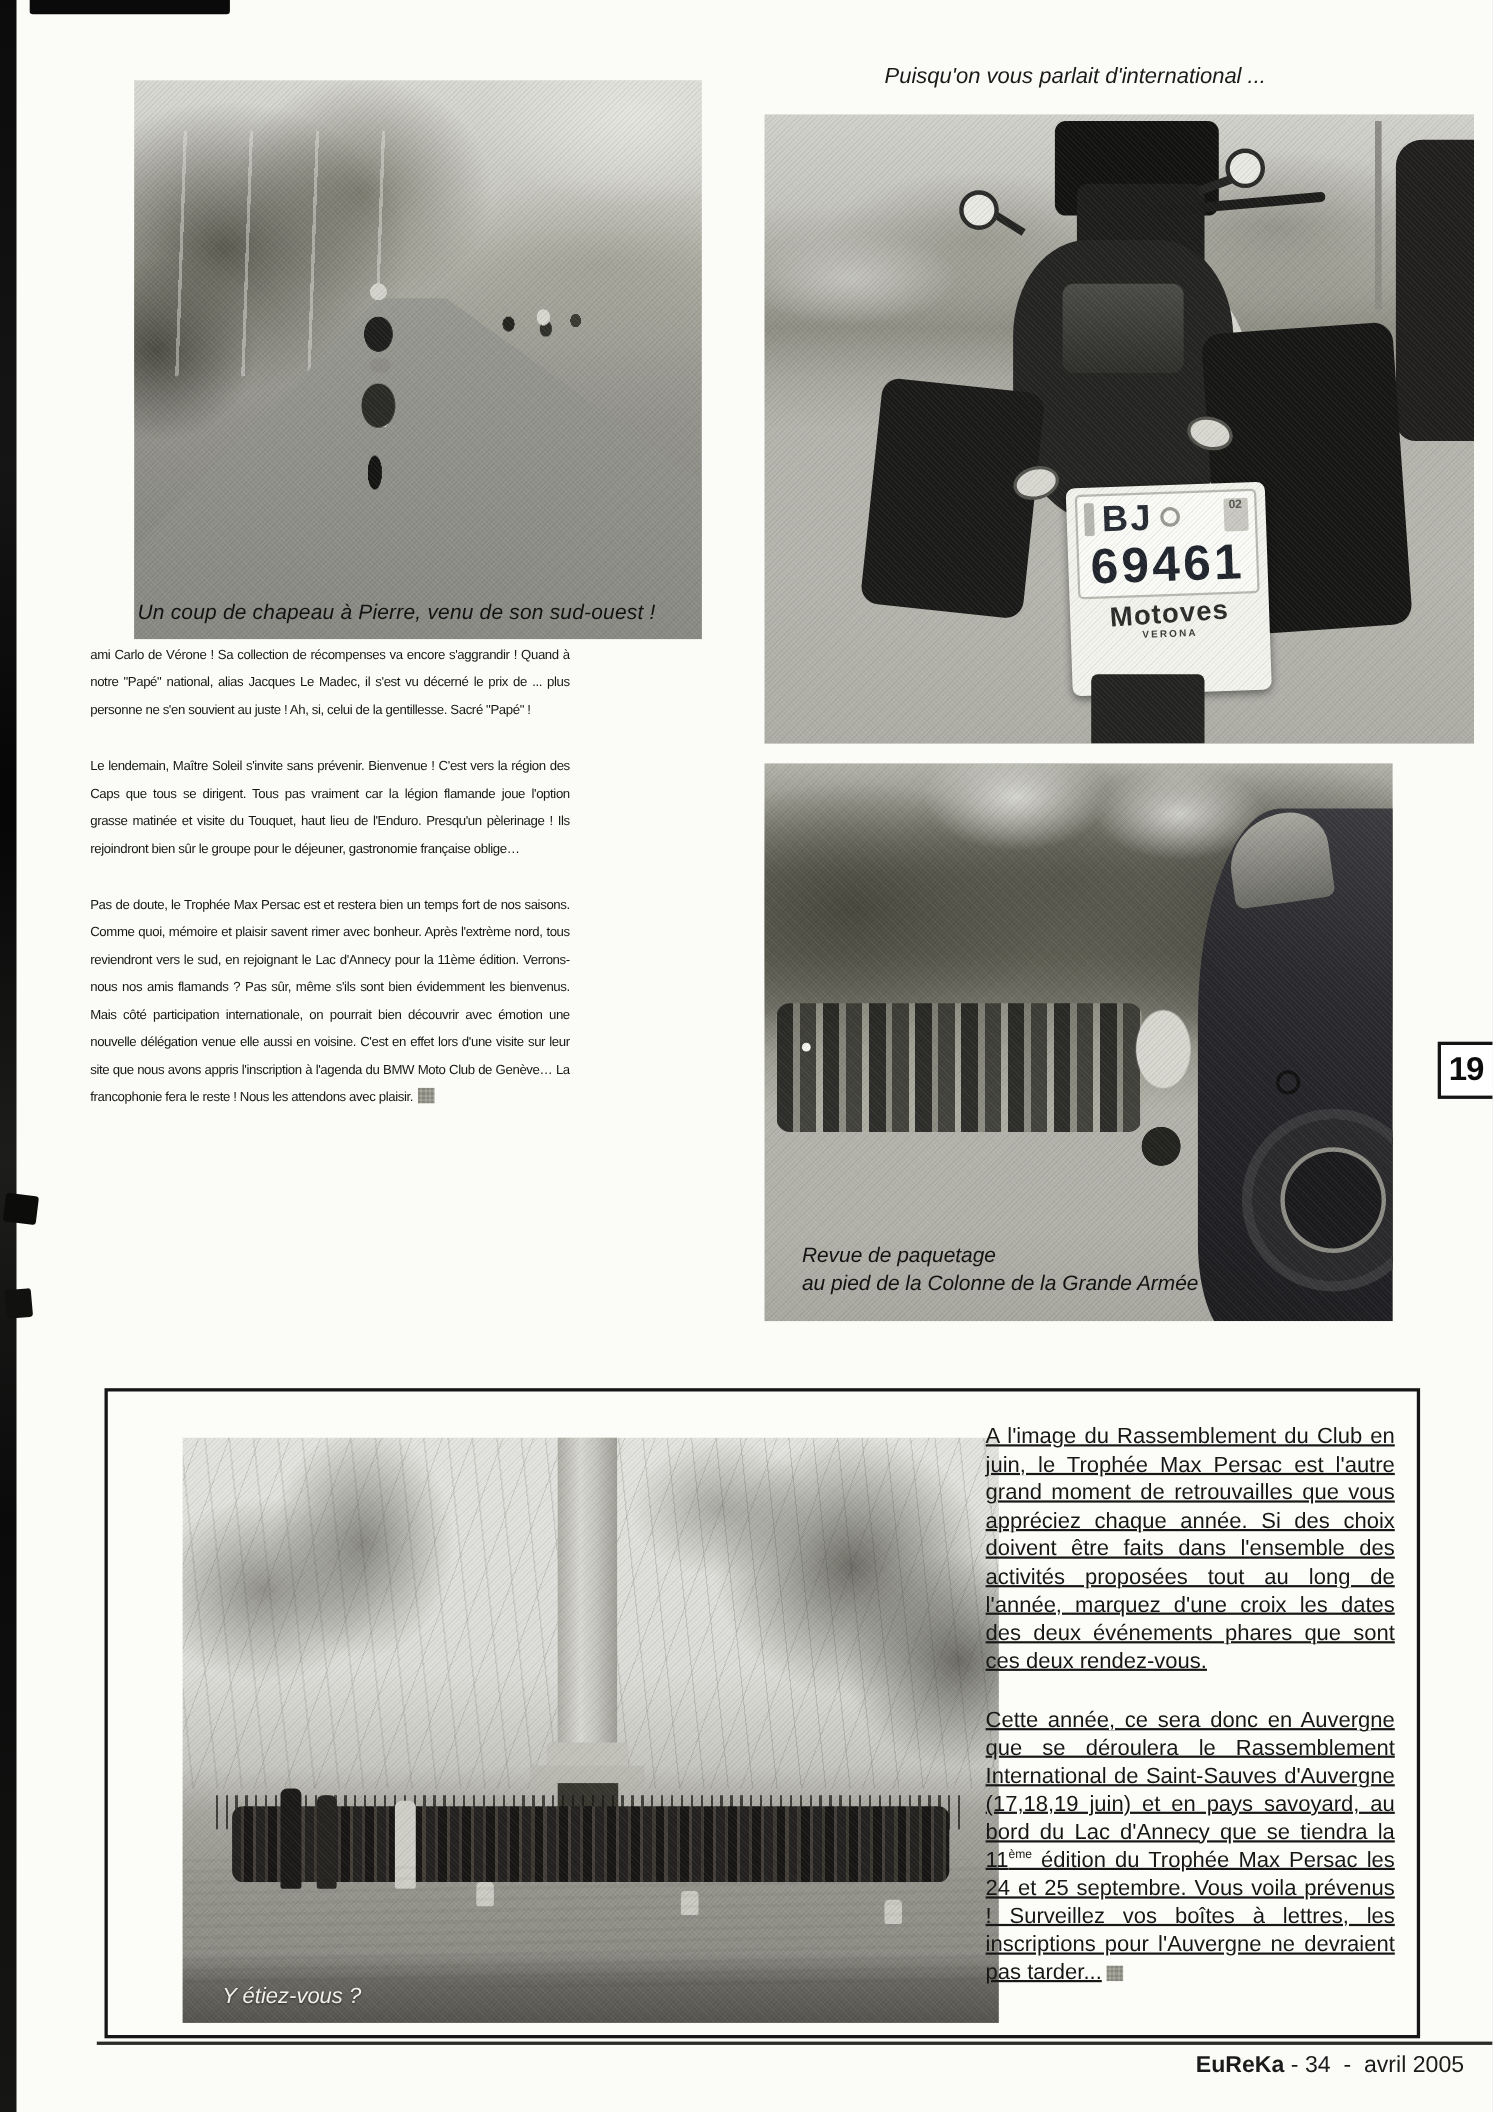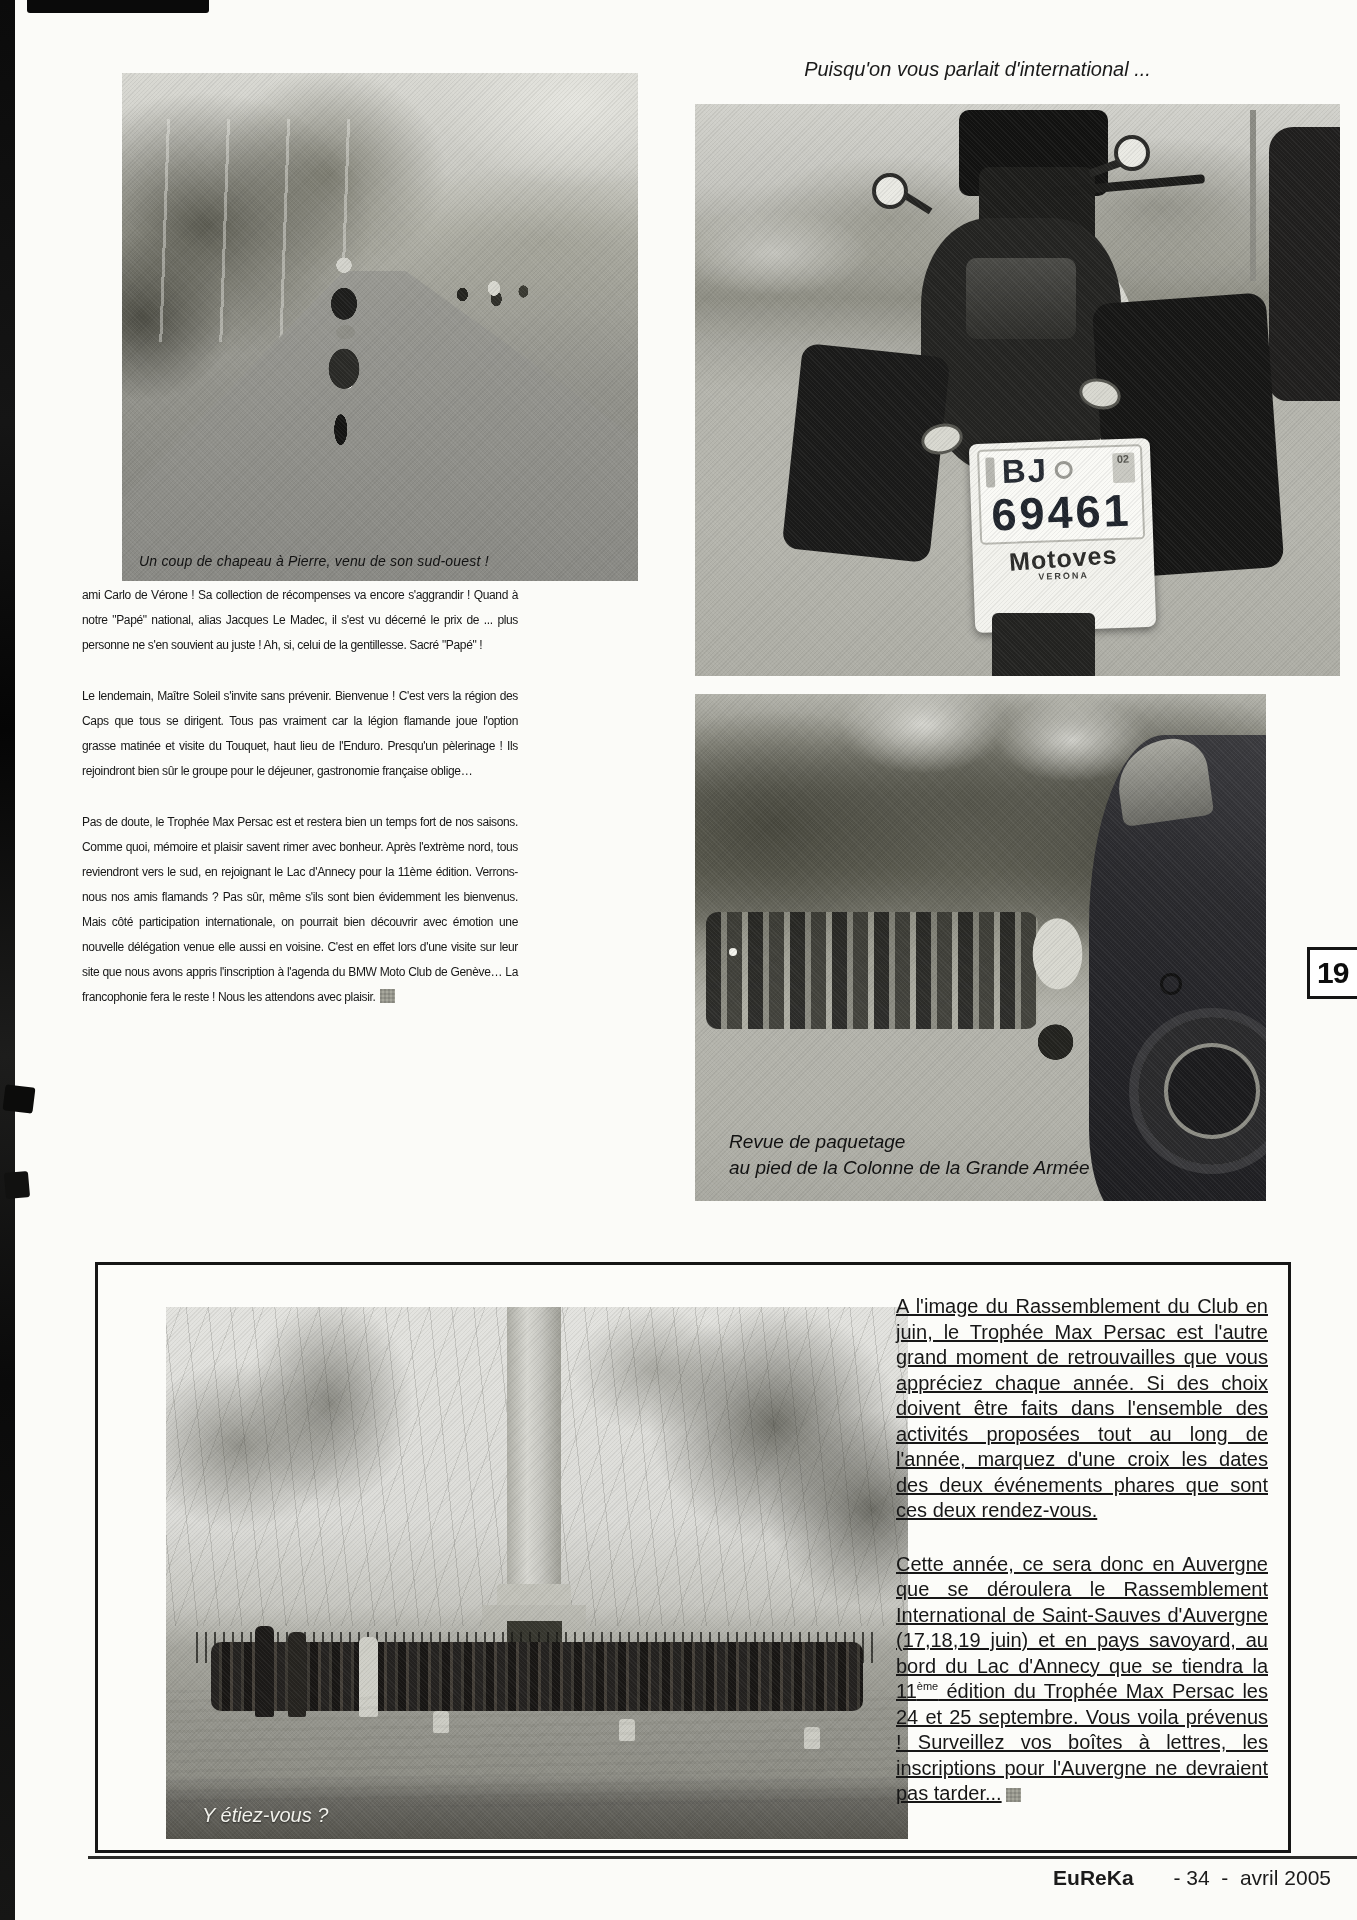--- a/index.html
+++ b/index.html
@@ -45,21 +45,21 @@
       radial-gradient(26px 34px at 50% 58%,#2a2a27 58%,transparent 60%),
       radial-gradient(16px 12px at 52% 40%,#8e8e87 58%,transparent 60%),
       radial-gradient(11px 26px at 46% 88%,#141413 58%,transparent 60%),
       radial-gradient(6px 6px at 56% 66%,#f0f0ea 58%,transparent 60%);}
   .far-riders{position:absolute;left:62%;top:37%;width:22%;height:12%;
     background:
       radial-gradient(9px 11px at 18% 55%,#24241f 60%,transparent 62%),
       radial-gradient(10px 12px at 46% 45%,#d8d8d0 60%,transparent 62%),
       radial-gradient(9px 12px at 48% 62%,#30302a 60%,transparent 62%),
       radial-gradient(8px 10px at 72% 50%,#3a3a32 60%,transparent 62%);}
-  .cap-road{left:17px;right:10px;bottom:12px;font-size:14px;letter-spacing:.2px;}
+  .cap-road{left:3px;right:10px;bottom:12px;font-size:19px;letter-spacing:.2px;}
 
   
   .kicker{position:absolute;left:655px;top:58px;width:645px;text-align:center;
     font-style:italic;font-size:20px;color:#1a1a1a;}
 
   
   .photo-bike{left:655px;top:88px;width:645px;height:572px;
     background:
       radial-gradient(140px 60px at 12% 26%,rgba(200,200,194,.9),transparent 70%),
       radial-gradient(200px 90px at 30% 20%,rgba(150,150,140,.8),transparent 70%),
@@ -174,21 +174,21 @@
   .friends-text{position:absolute;left:798px;top:14px;width:372px;}
   .friends-text h2{margin:0;font-size:31px;font-weight:normal;text-align:right;letter-spacing:.5px;color:#111;}
   .friends-text p{margin:15px 0 0;font-size:20px;line-height:25.5px;text-align:justify;color:#171717;text-decoration:underline;}
   .friends-text p.second{margin-top:28px;}
   .friends-text sup{font-size:11px;vertical-align:super;line-height:0;}
 
   
   .footer-rule{position:absolute;left:88px;top:1856px;width:1269px;height:3px;background:#2b2b29;}
   .footer{position:absolute;right:26px;top:1866px;font-size:21px;color:#1b1b1b;}
   .footer .brand{font-weight:bold;white-space:pre;}
-  .footer .rest{white-space:pre;margin-left:34px;}
+  .footer .rest{white-space:pre;}
 </style>
 </head>
 <body>
 
 <div class="page">
 
   <div class="edge-strip"></div>
   <div class="edge-bump1"></div>
   <div class="edge-bump2"></div>
   <div class="top-bar"></div>

